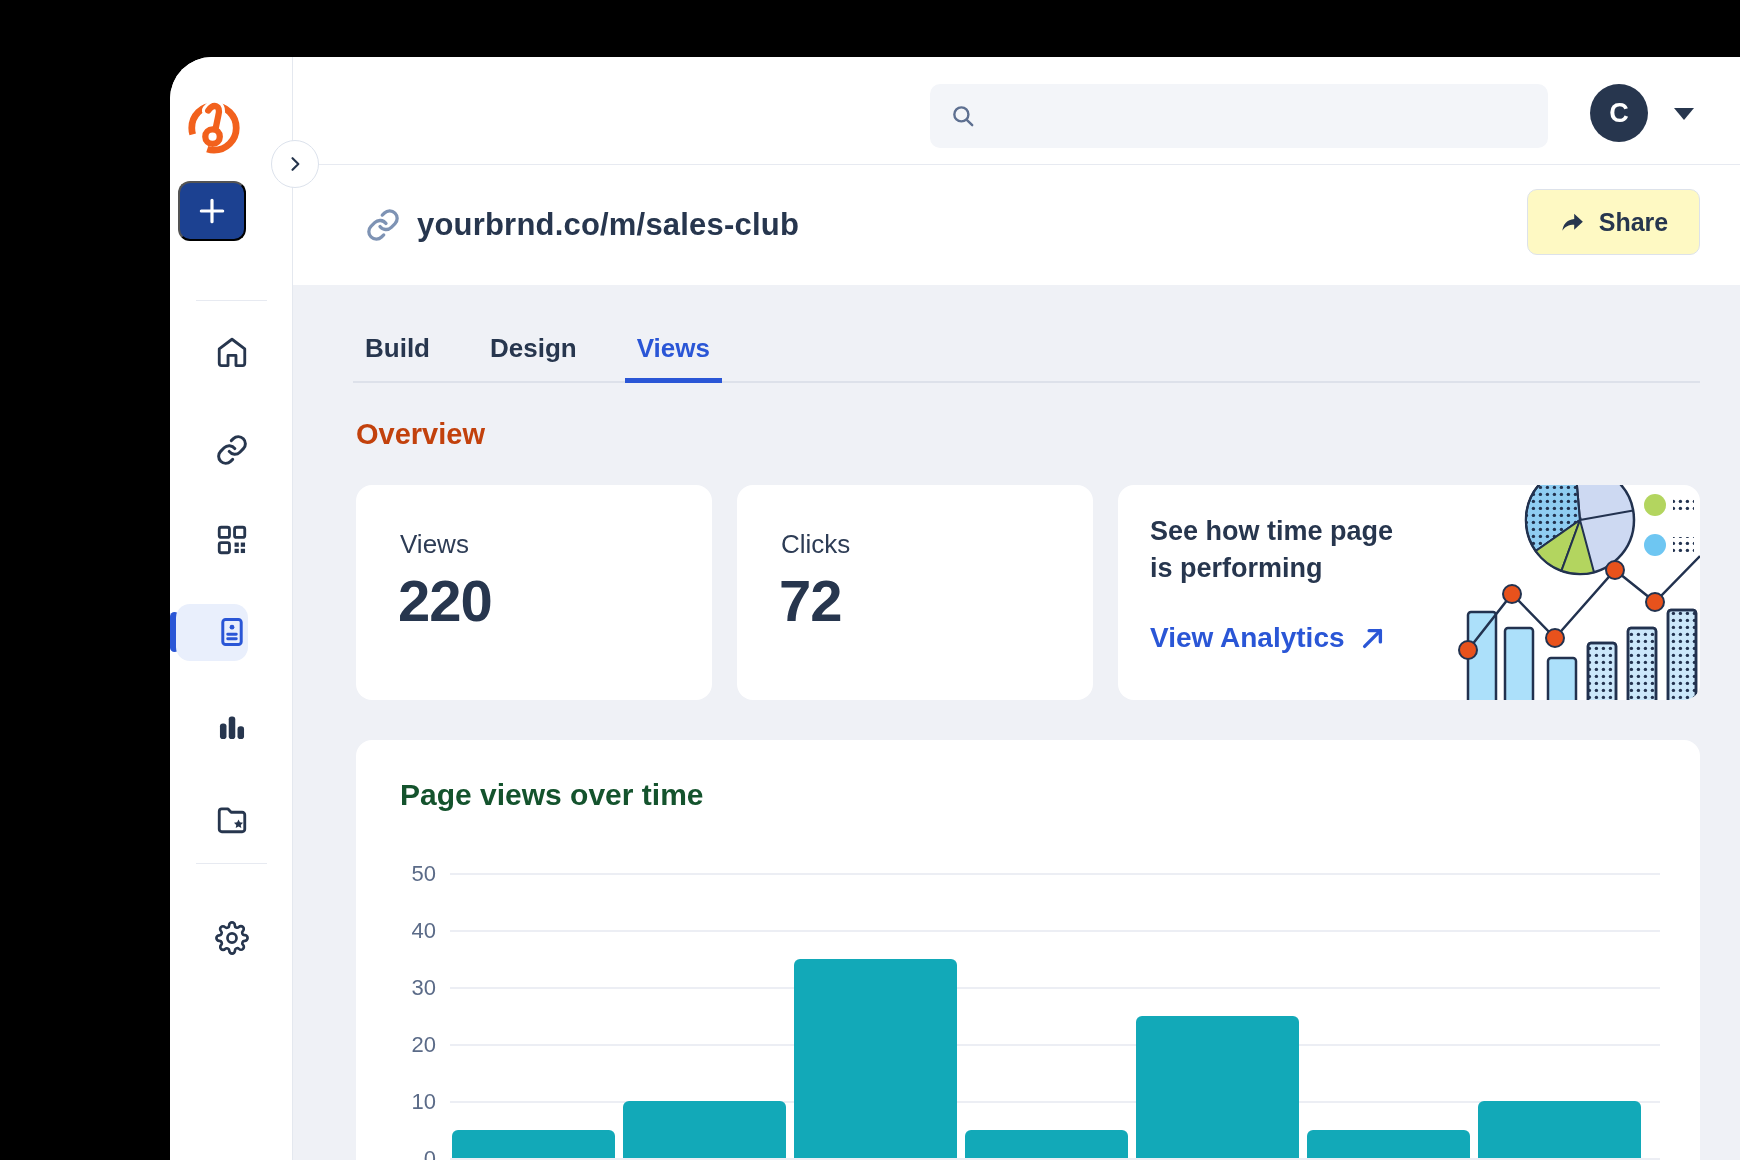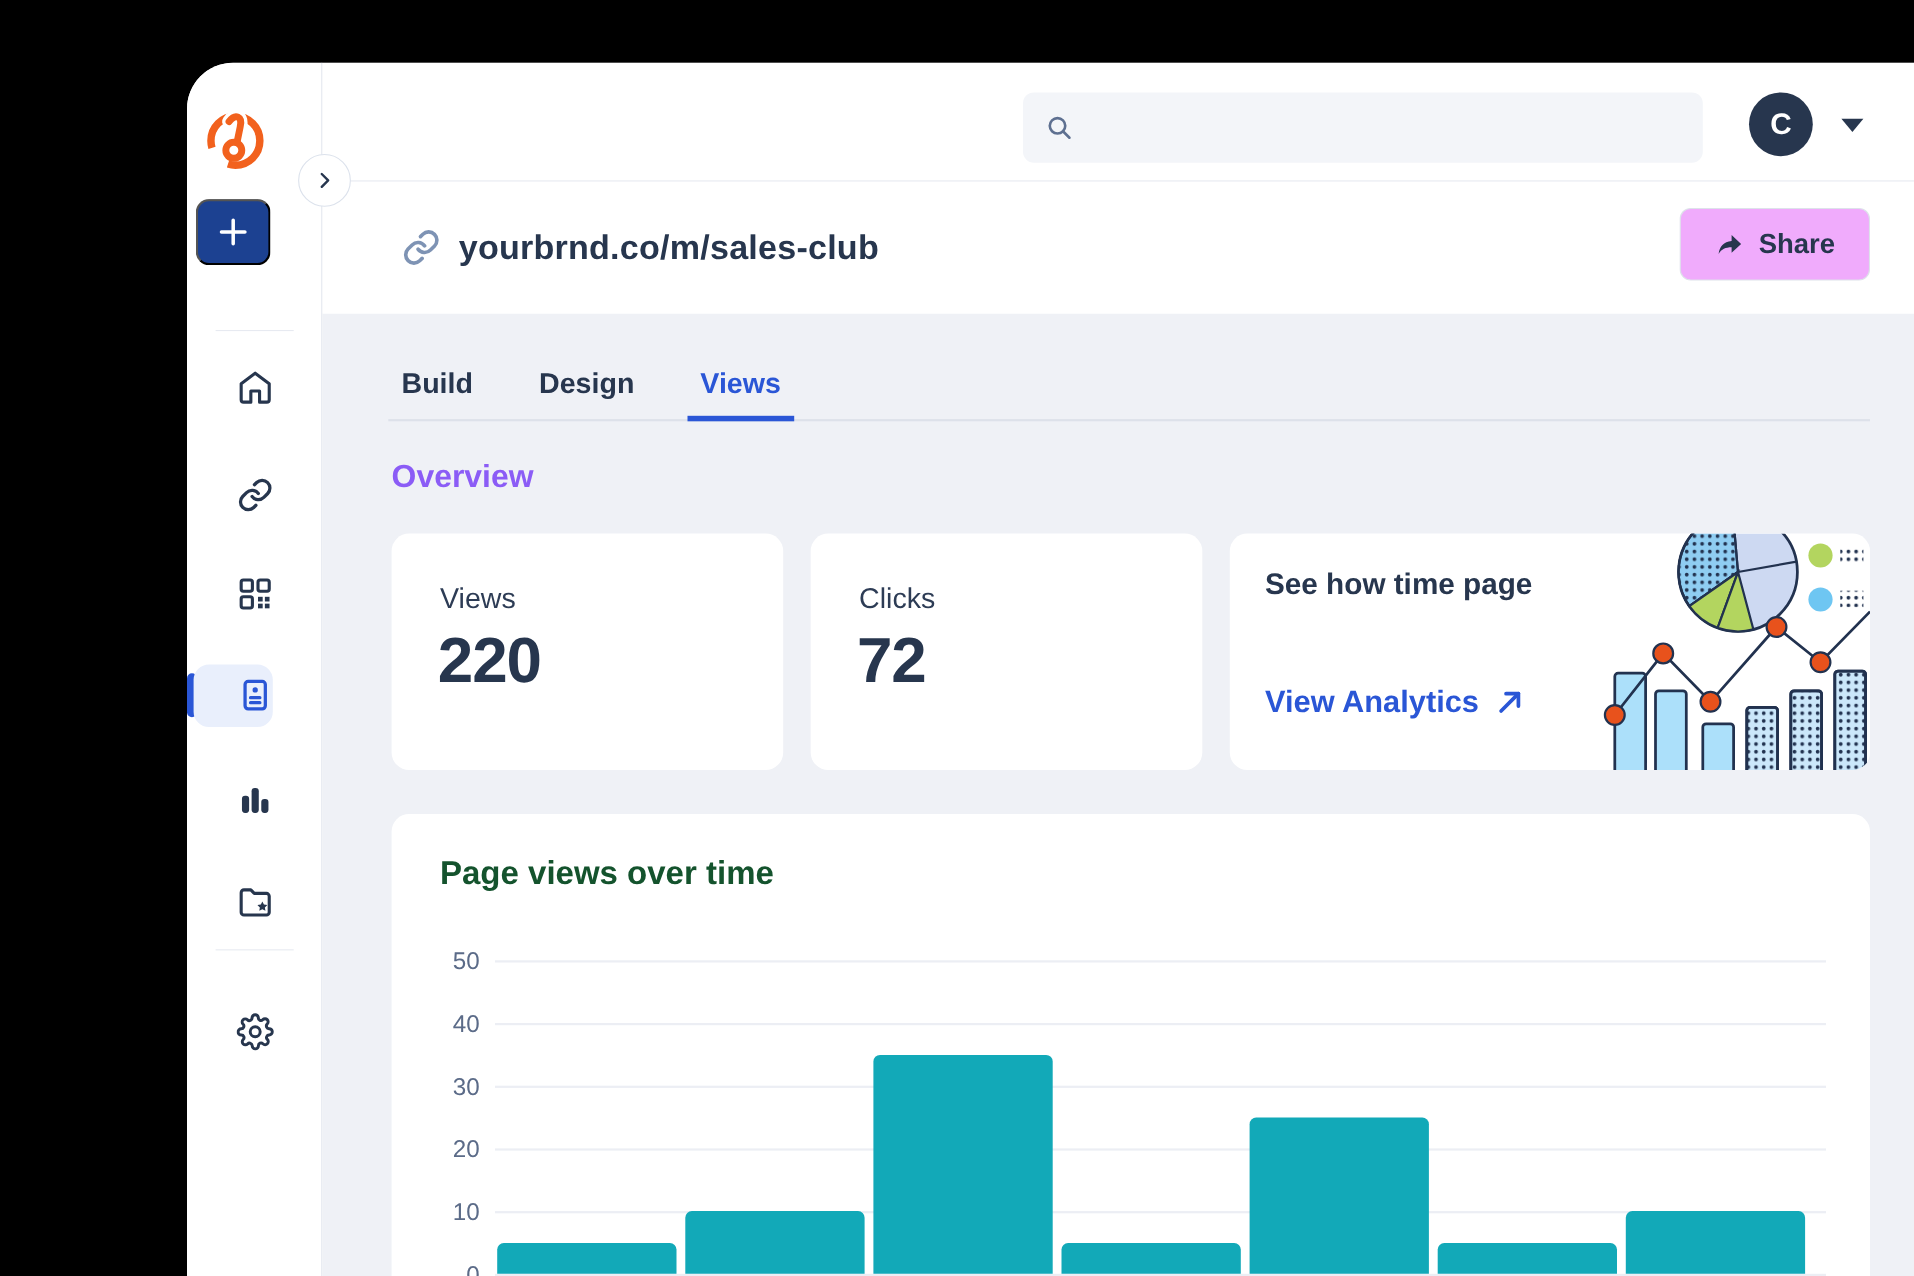--- a/index.html
+++ b/index.html
@@ -46,37 +46,37 @@
            border-left:10px solid transparent; border-right:10px solid transparent;
            border-top:12px solid #27364e; cursor:pointer; }
 
   
   .linkbar { position:absolute; left:123px; top:108px; right:0; height:120px;
              background:#fff; z-index:1; }
   .link-title-wrap { position:absolute; left:72px; top:0; height:120px;
                      display:flex; align-items:center; gap:16px; }
   .link-title { font-size:31px; font-weight:700; color:#27364e; letter-spacing:.2px; }
   .share-btn { position:absolute; left:1234px; top:24px; width:173px; height:66px;
-               border:1.5px solid #dde2ea; border-radius:10px; background:#f0abfc;
+               border:1.5px solid #dde2ea; border-radius:10px; background:#fef9c3;
                display:flex; align-items:center; justify-content:center; gap:13px;
                font-size:25px; font-weight:600; color:#27364e; cursor:pointer; }
 
   
   .content { position:absolute; left:123px; top:228px; right:0; bottom:0;
              background:#eff1f6; }
 
   .tabs { position:absolute; left:60px; top:48px; display:flex; gap:36px; z-index:1; }
   .tab { font-size:26px; font-weight:600; color:#27364e; line-height:30px;
          padding:0 12px 15px; cursor:pointer; }
   .tab.active { color:#2a56d6; border-bottom:5px solid #2a56d6; }
   .tabs-line { position:absolute; left:60px; right:40px; top:96px; height:2px;
                background:#dde1ea; }
 
   .overview-h { position:absolute; left:63px; top:133px; font-size:29px; font-weight:800;
-                color:#8b5cf6; }
+                color:#c2410c; }
 
   .card { position:absolute; background:#fff; border-radius:16px; }
   .stat-card-1 { left:63px;  top:200px; width:356px; height:215px; }
   .stat-card-2 { left:444px; top:200px; width:356px; height:215px; }
   .stat-label { position:absolute; left:44px; top:44px; font-size:26px; font-weight:500;
                 color:#2d3c55; }
   .stat-value { position:absolute; left:42px; top:82px; font-size:58px; font-weight:800;
                 color:#27364e; letter-spacing:-1px; }
 
   .promo-card { left:825px; top:200px; width:582px; height:215px; overflow:hidden; }
@@ -231,20 +231,21 @@
       <div class="stat-value">220</div>
     </div>
     <div class="card stat-card-2">
       <div class="stat-label">Clicks</div>
       <div class="stat-value">72</div>
     </div>
 
     <div class="card promo-card">
       <div class="promo-text">
         <div>See how time page</div>
+        <div>is performing</div>
       </div>
       <div class="promo-cta">
         <span>View Analytics</span>
         <svg width="27" height="27" viewBox="0 0 24 24" fill="none" stroke="#2a56d6" stroke-width="3" stroke-linecap="round" stroke-linejoin="round">
           <path d="M5 19 19 5"></path>
             <path d="M9 5h10v10"></path>
         </svg>
       </div>
 
       <svg class="promo-art" viewBox="0 0 260 215">

